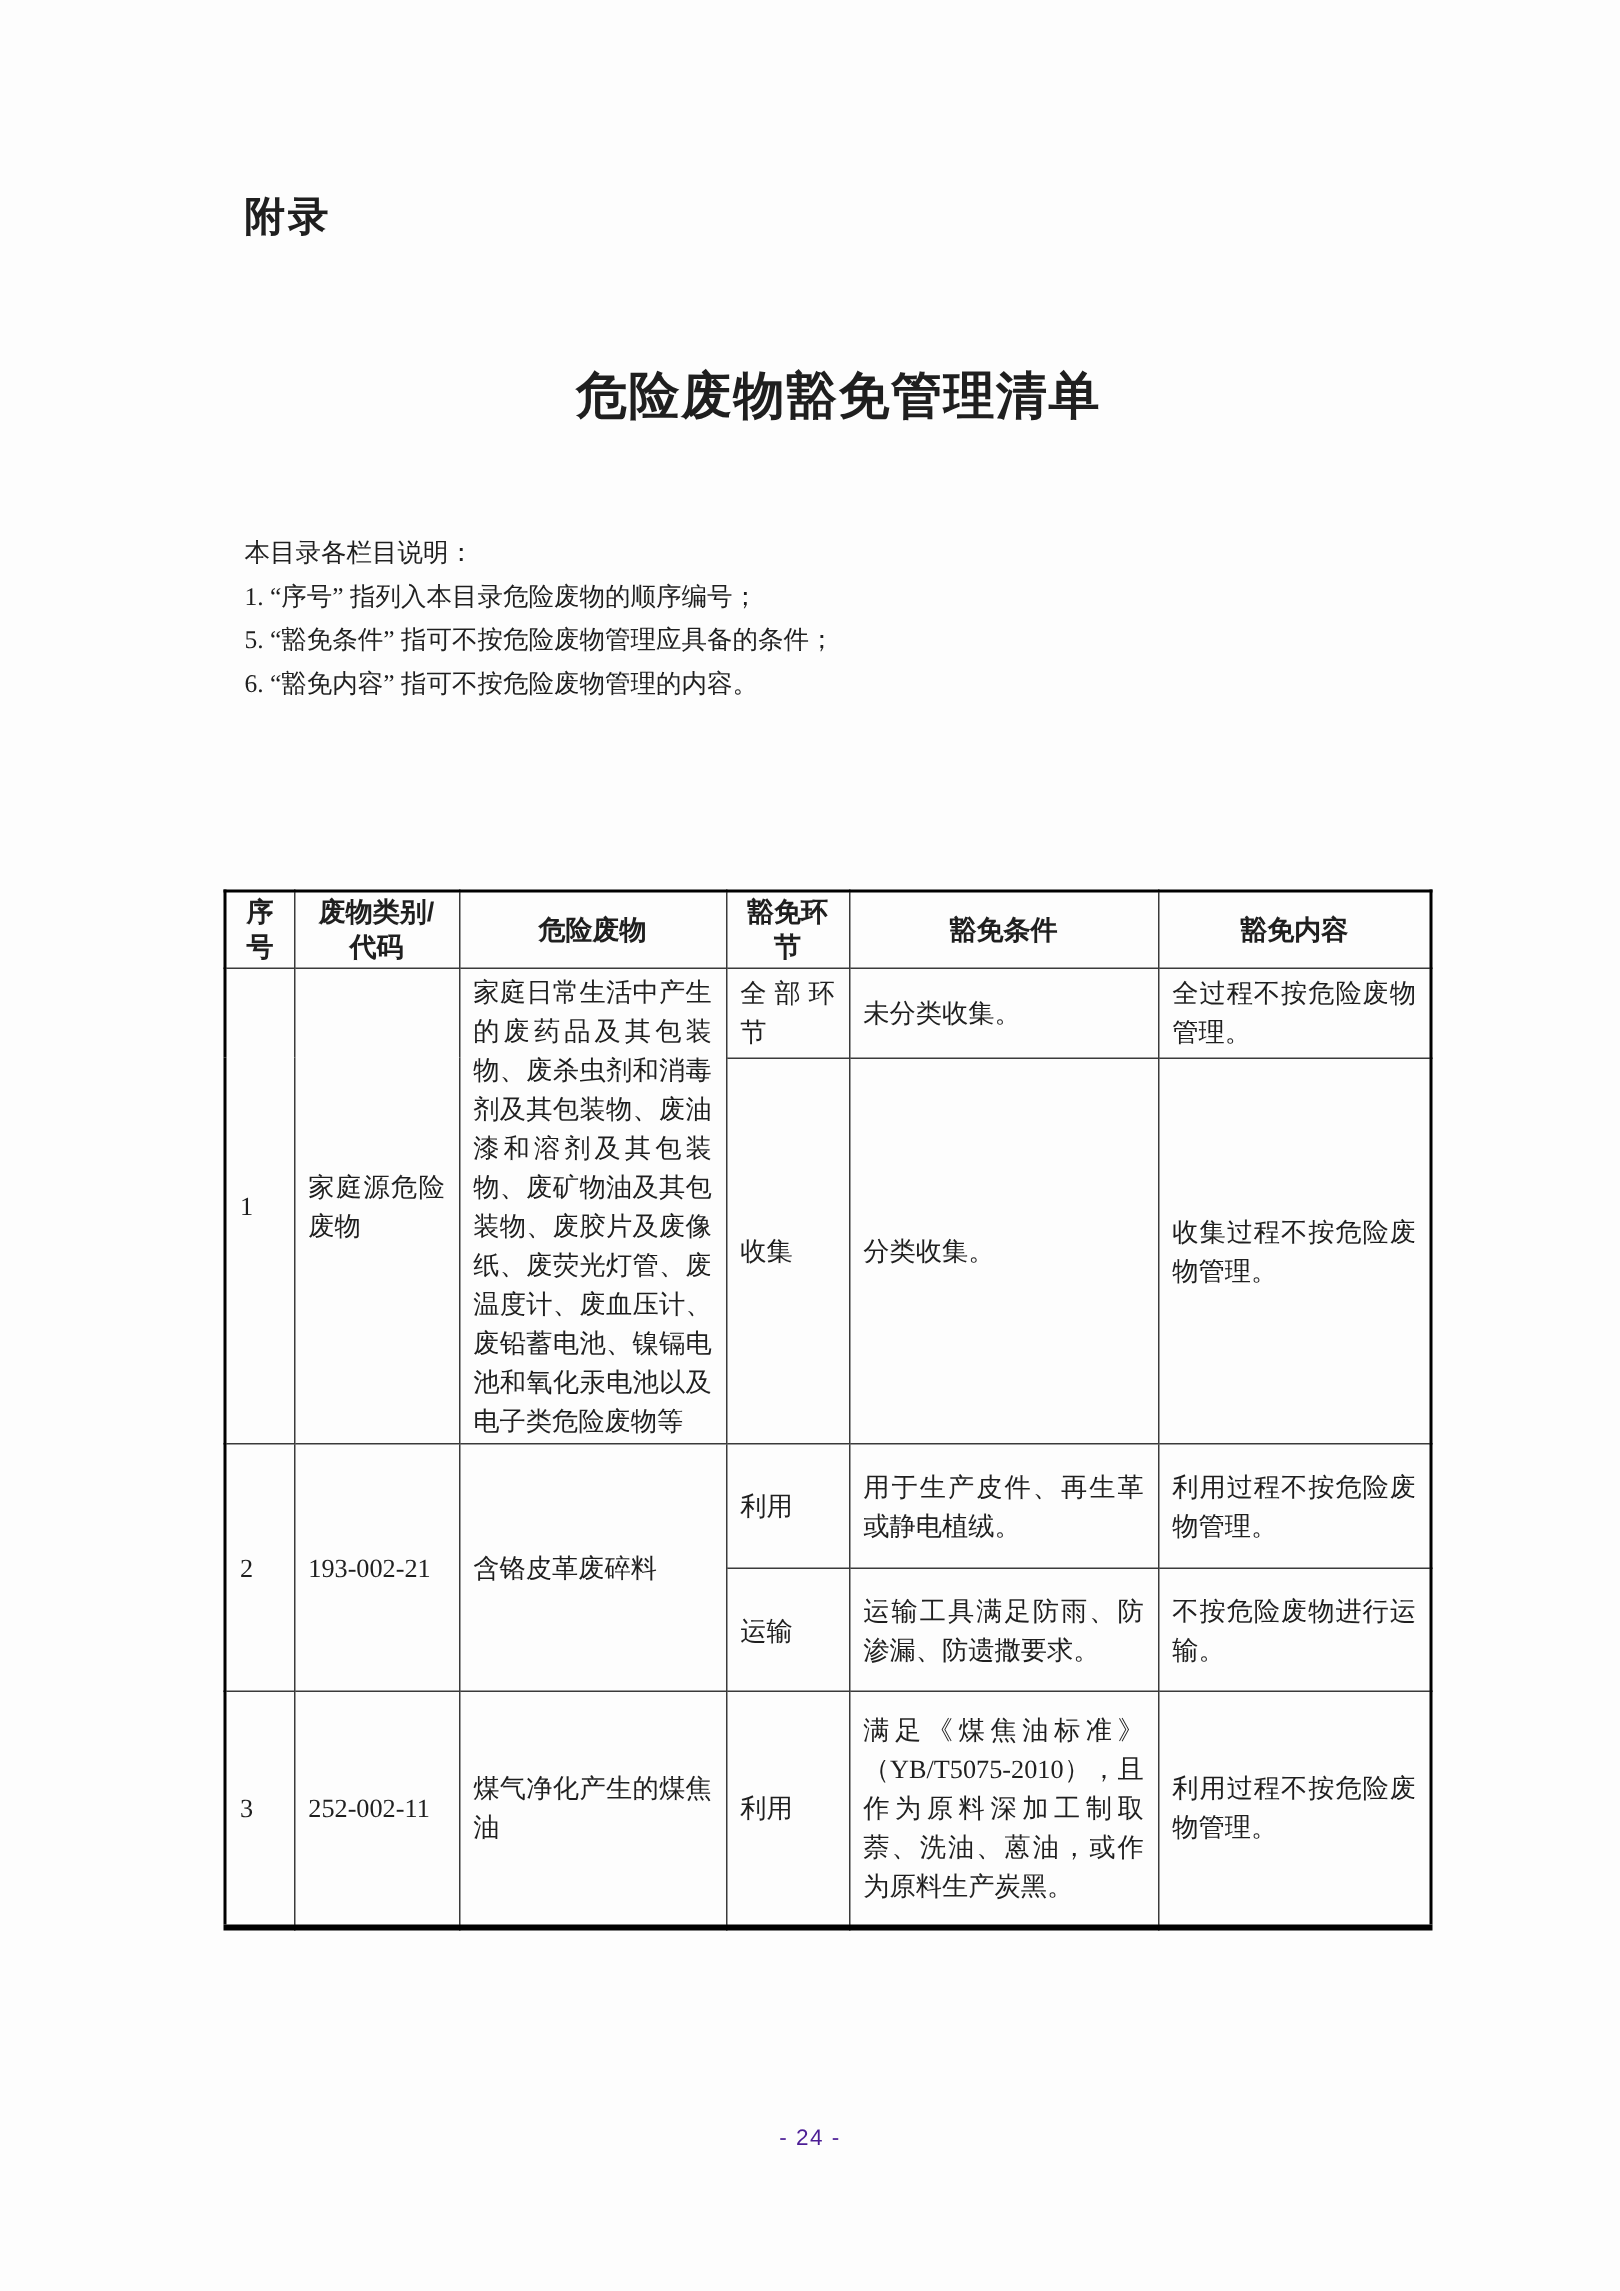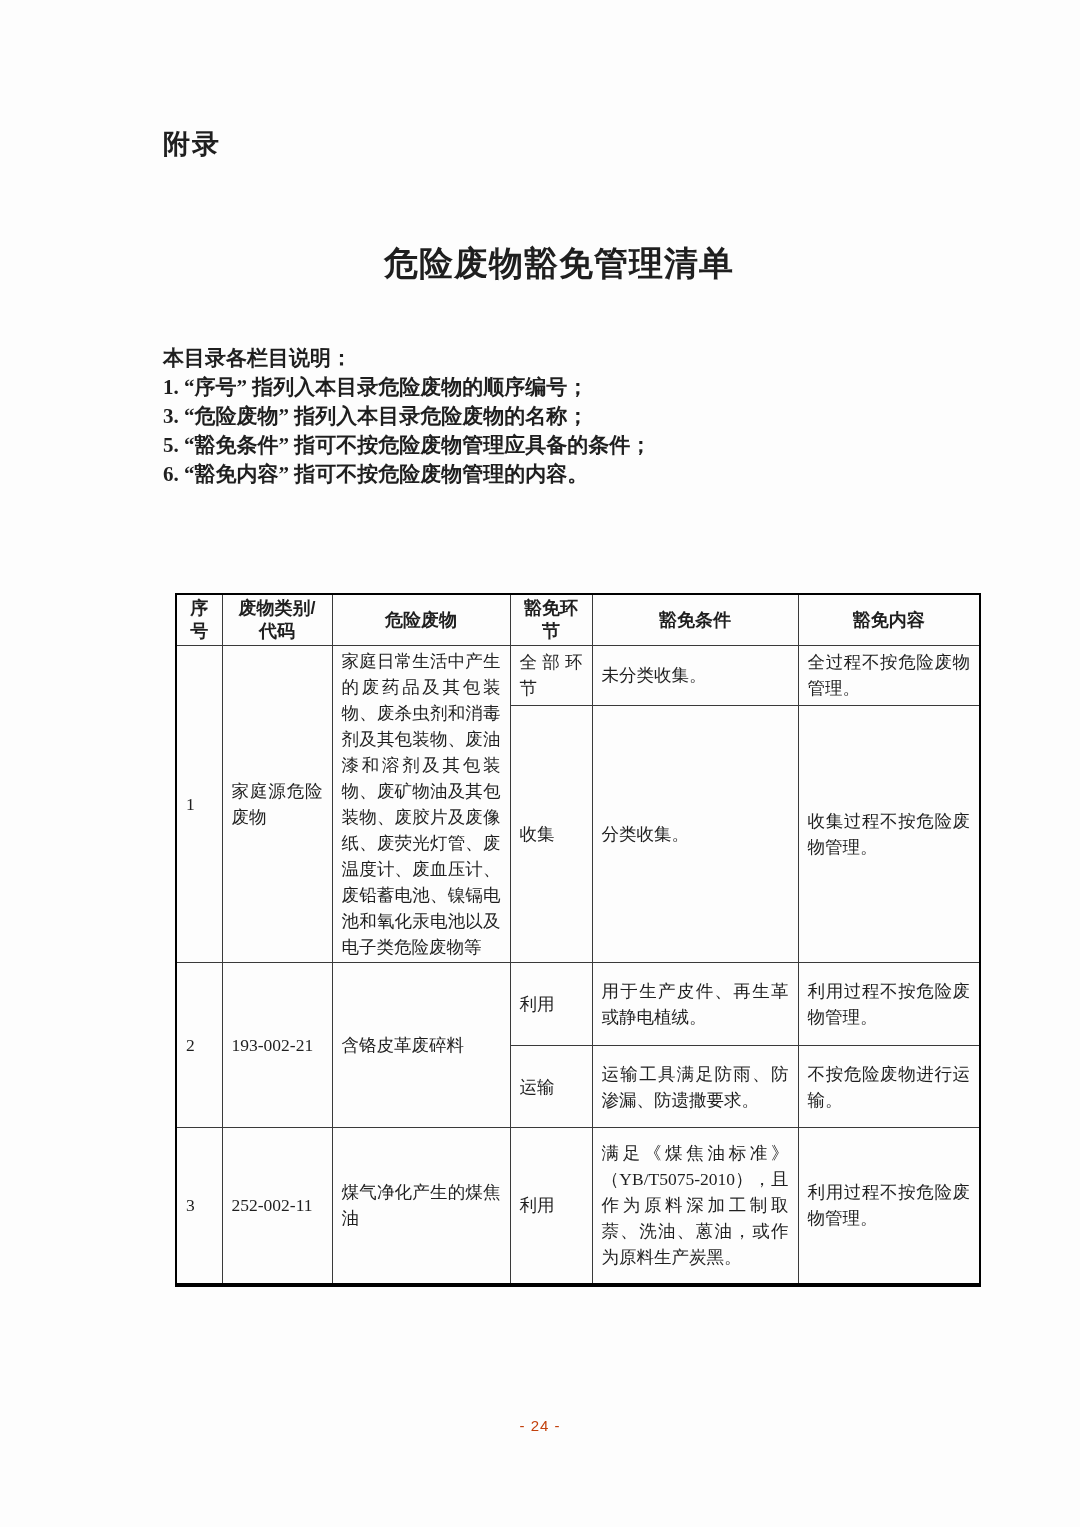--- a/index.html
+++ b/index.html
@@ -16,26 +16,26 @@
     font-family:Liberation Sans, sans-serif;
     font-weight:bold;font-size:27px;letter-spacing:2px;
   }
   .doc-title{
     position:absolute;left:0;top:241px;width:1080px;
     text-align:center;
     font-family:"Liberation Sans","DejaVu Sans",sans-serif;
     font-weight:bold;font-size:34px;letter-spacing:1px;margin-left:19px;
   }
   .intro{
-    position:absolute;left:163px;top:344px;width:760px;
-    font-size:21px;line-height:29px;font-weight:bold;
+    position:absolute;left:163px;top:354px;width:760px;
+    font-size:17px;line-height:29px;
   }
   .intro div{white-space:nowrap;}
   table.exempt{
-    position:absolute;left:175px;top:593px;
+    position:absolute;left:149px;top:593px;
     width:804px;
     border-collapse:collapse;
     table-layout:fixed;
     border:2px solid #000;
     border-bottom-width:4px;
     padding-left:16px;
   }
   table.exempt th, table.exempt td{
     border:1px solid #3a3a3a;
     vertical-align:middle;
@@ -59,36 +59,35 @@
   tr.h-header{height:50px;}
   tr.h-r1a{height:52px;}
   tr.h-r1b{height:245px;}
   tr.h-r2a{height:83px;}
   tr.h-r2b{height:82px;margin-top:12px;}
   tr.h-r3{height:157px;}
   .page-number{
     position:absolute;left:0;top:1417px;width:1080px;
     text-align:center;
     font-family:"Liberation Sans","DejaVu Sans",sans-serif;
-    font-size:15px;letter-spacing:1px;color:#c2410c;
+    font-size:15px;letter-spacing:1px;color:#4c1d95;
   }
 </style>
 </head>
 <body>
 
 <div class="page">
 
   <div class="appendix">附录</div>
 
   <div class="doc-title">危险废物豁免管理清单</div>
 
   <div class="intro">
     <div>本目录各栏目说明：</div>
     <div>1. “序号” 指列入本目录危险废物的顺序编号；</div>
-    <div>3. “危险废物” 指列入本目录危险废物的名称；</div>
     <div>5. “豁免条件” 指可不按危险废物管理应具备的条件；</div>
     <div>6. “豁免内容” 指可不按危险废物管理的内容。</div>
   </div>
 
   <table class="exempt">
     <colgroup>
       <col style="width:46px">
         <col style="width:110px">
         <col style="width:178px">
       <col style="width:82px">

